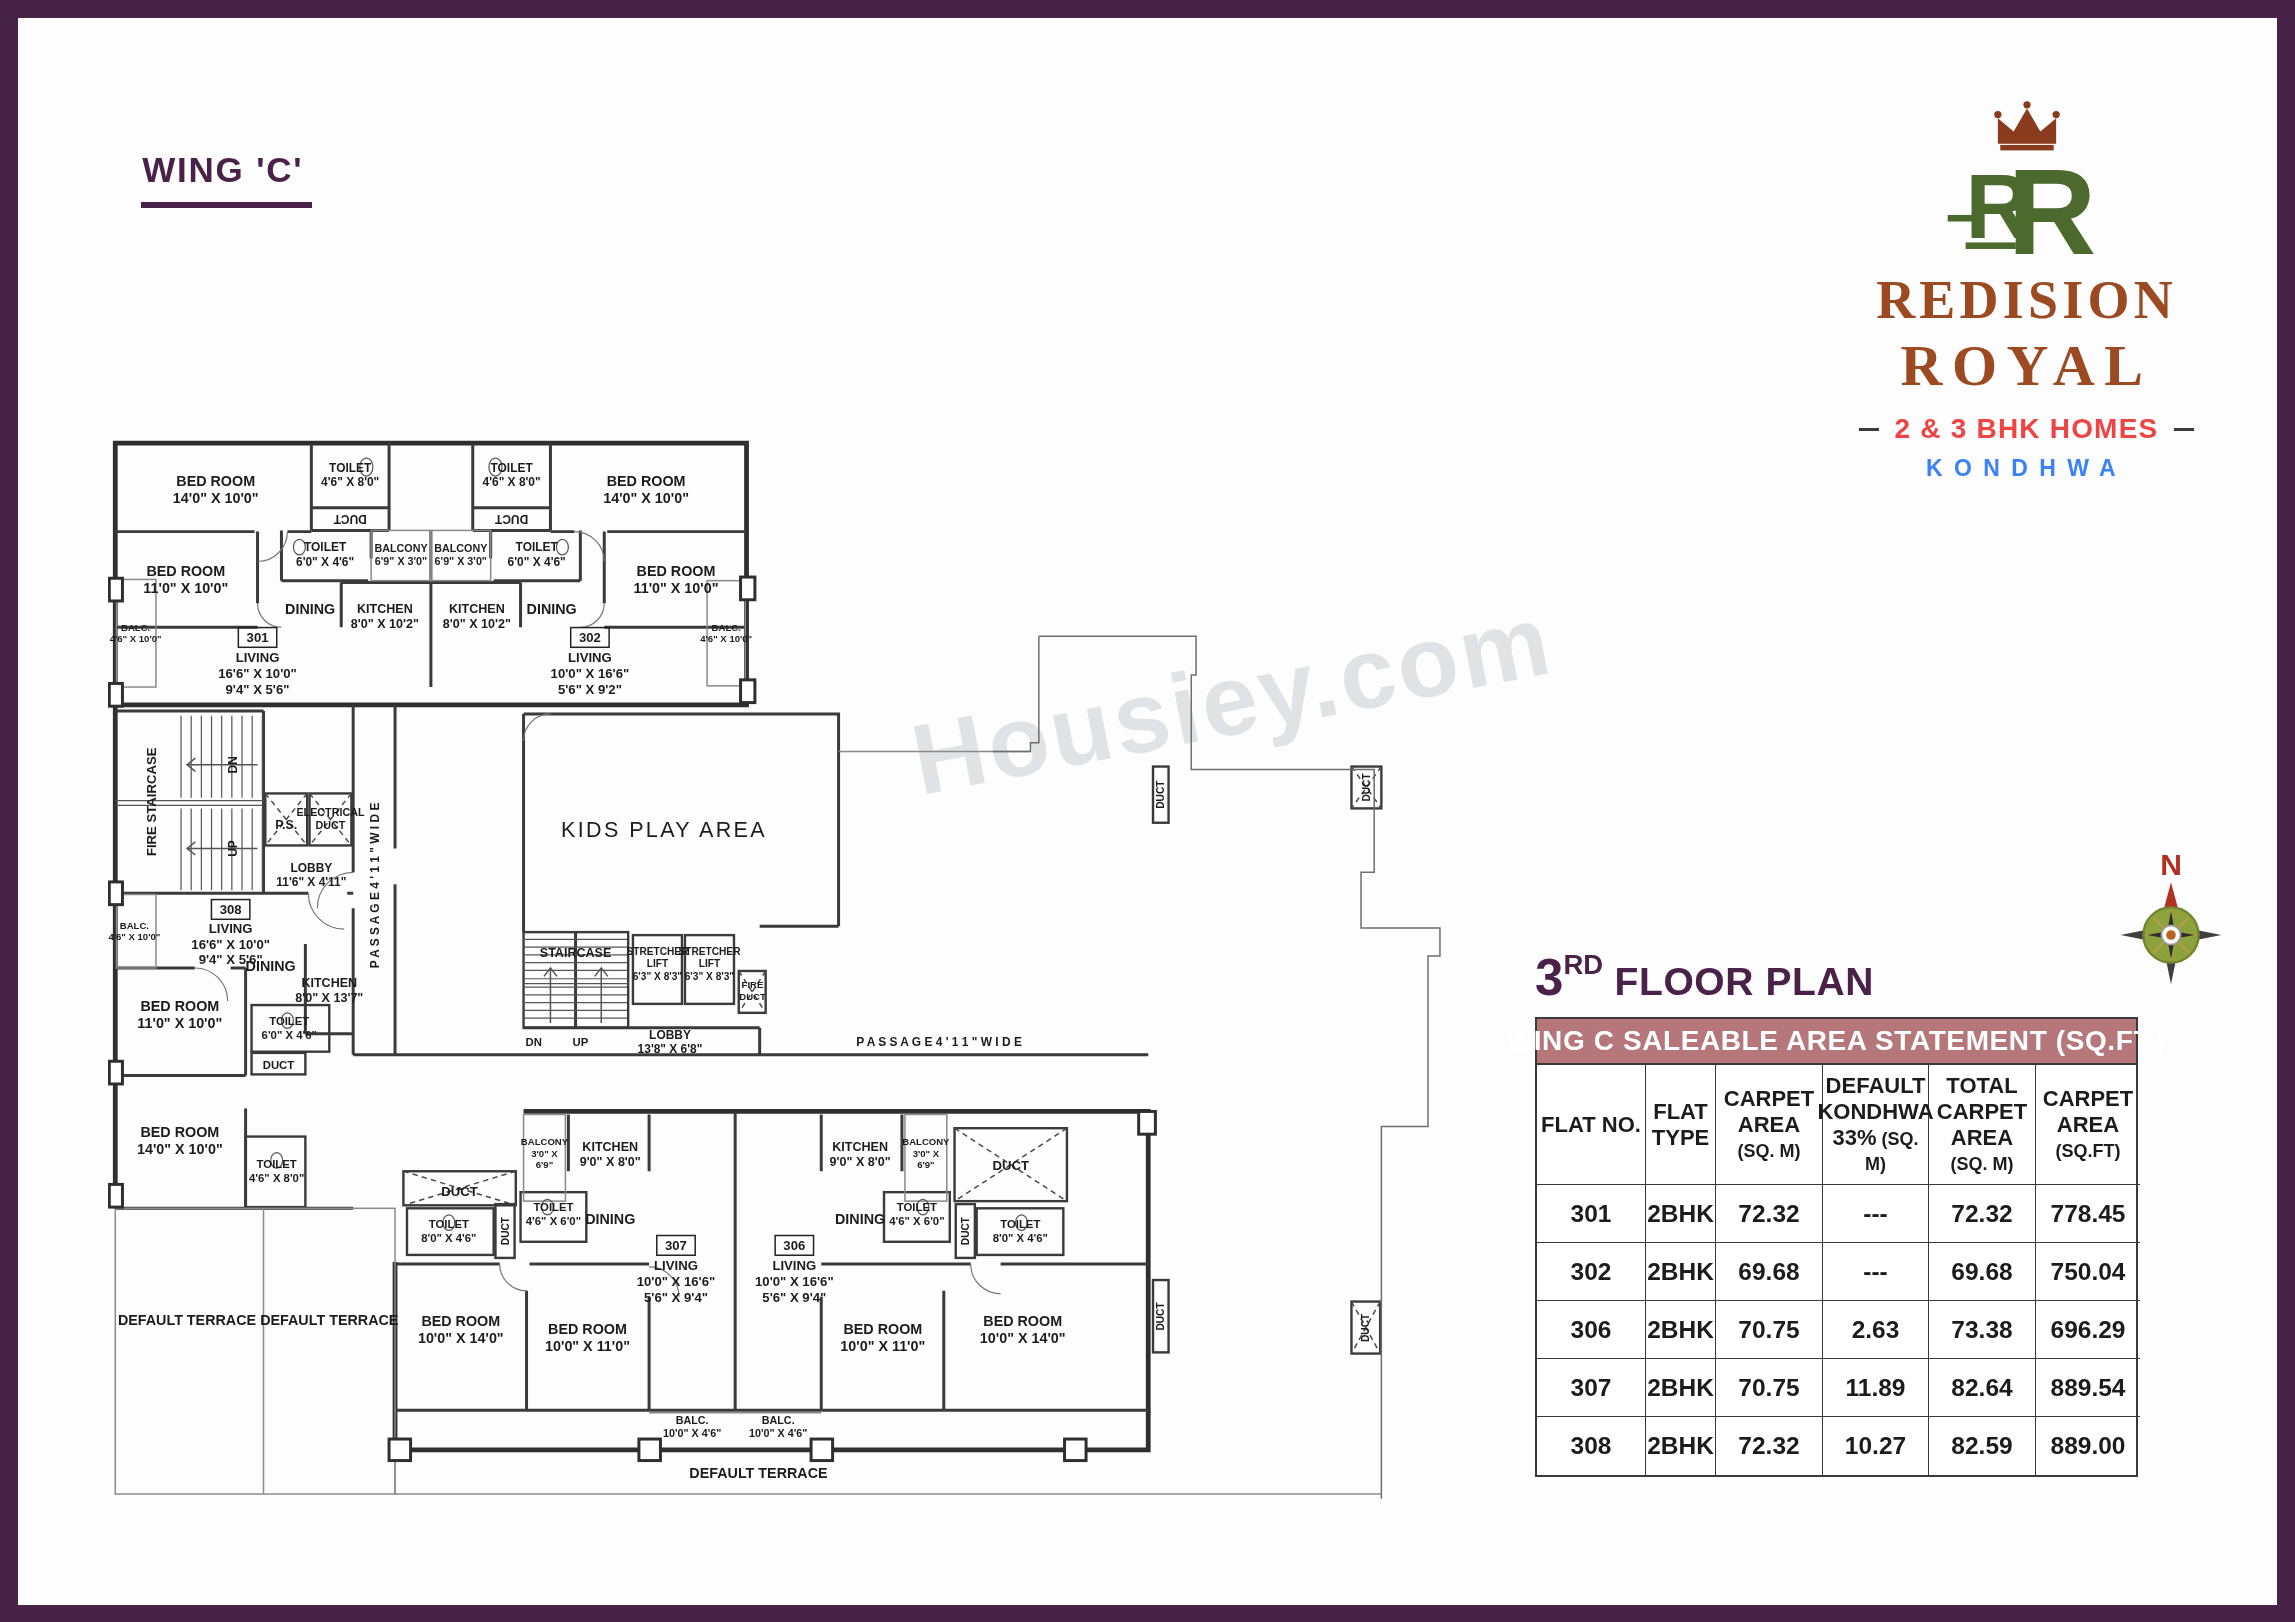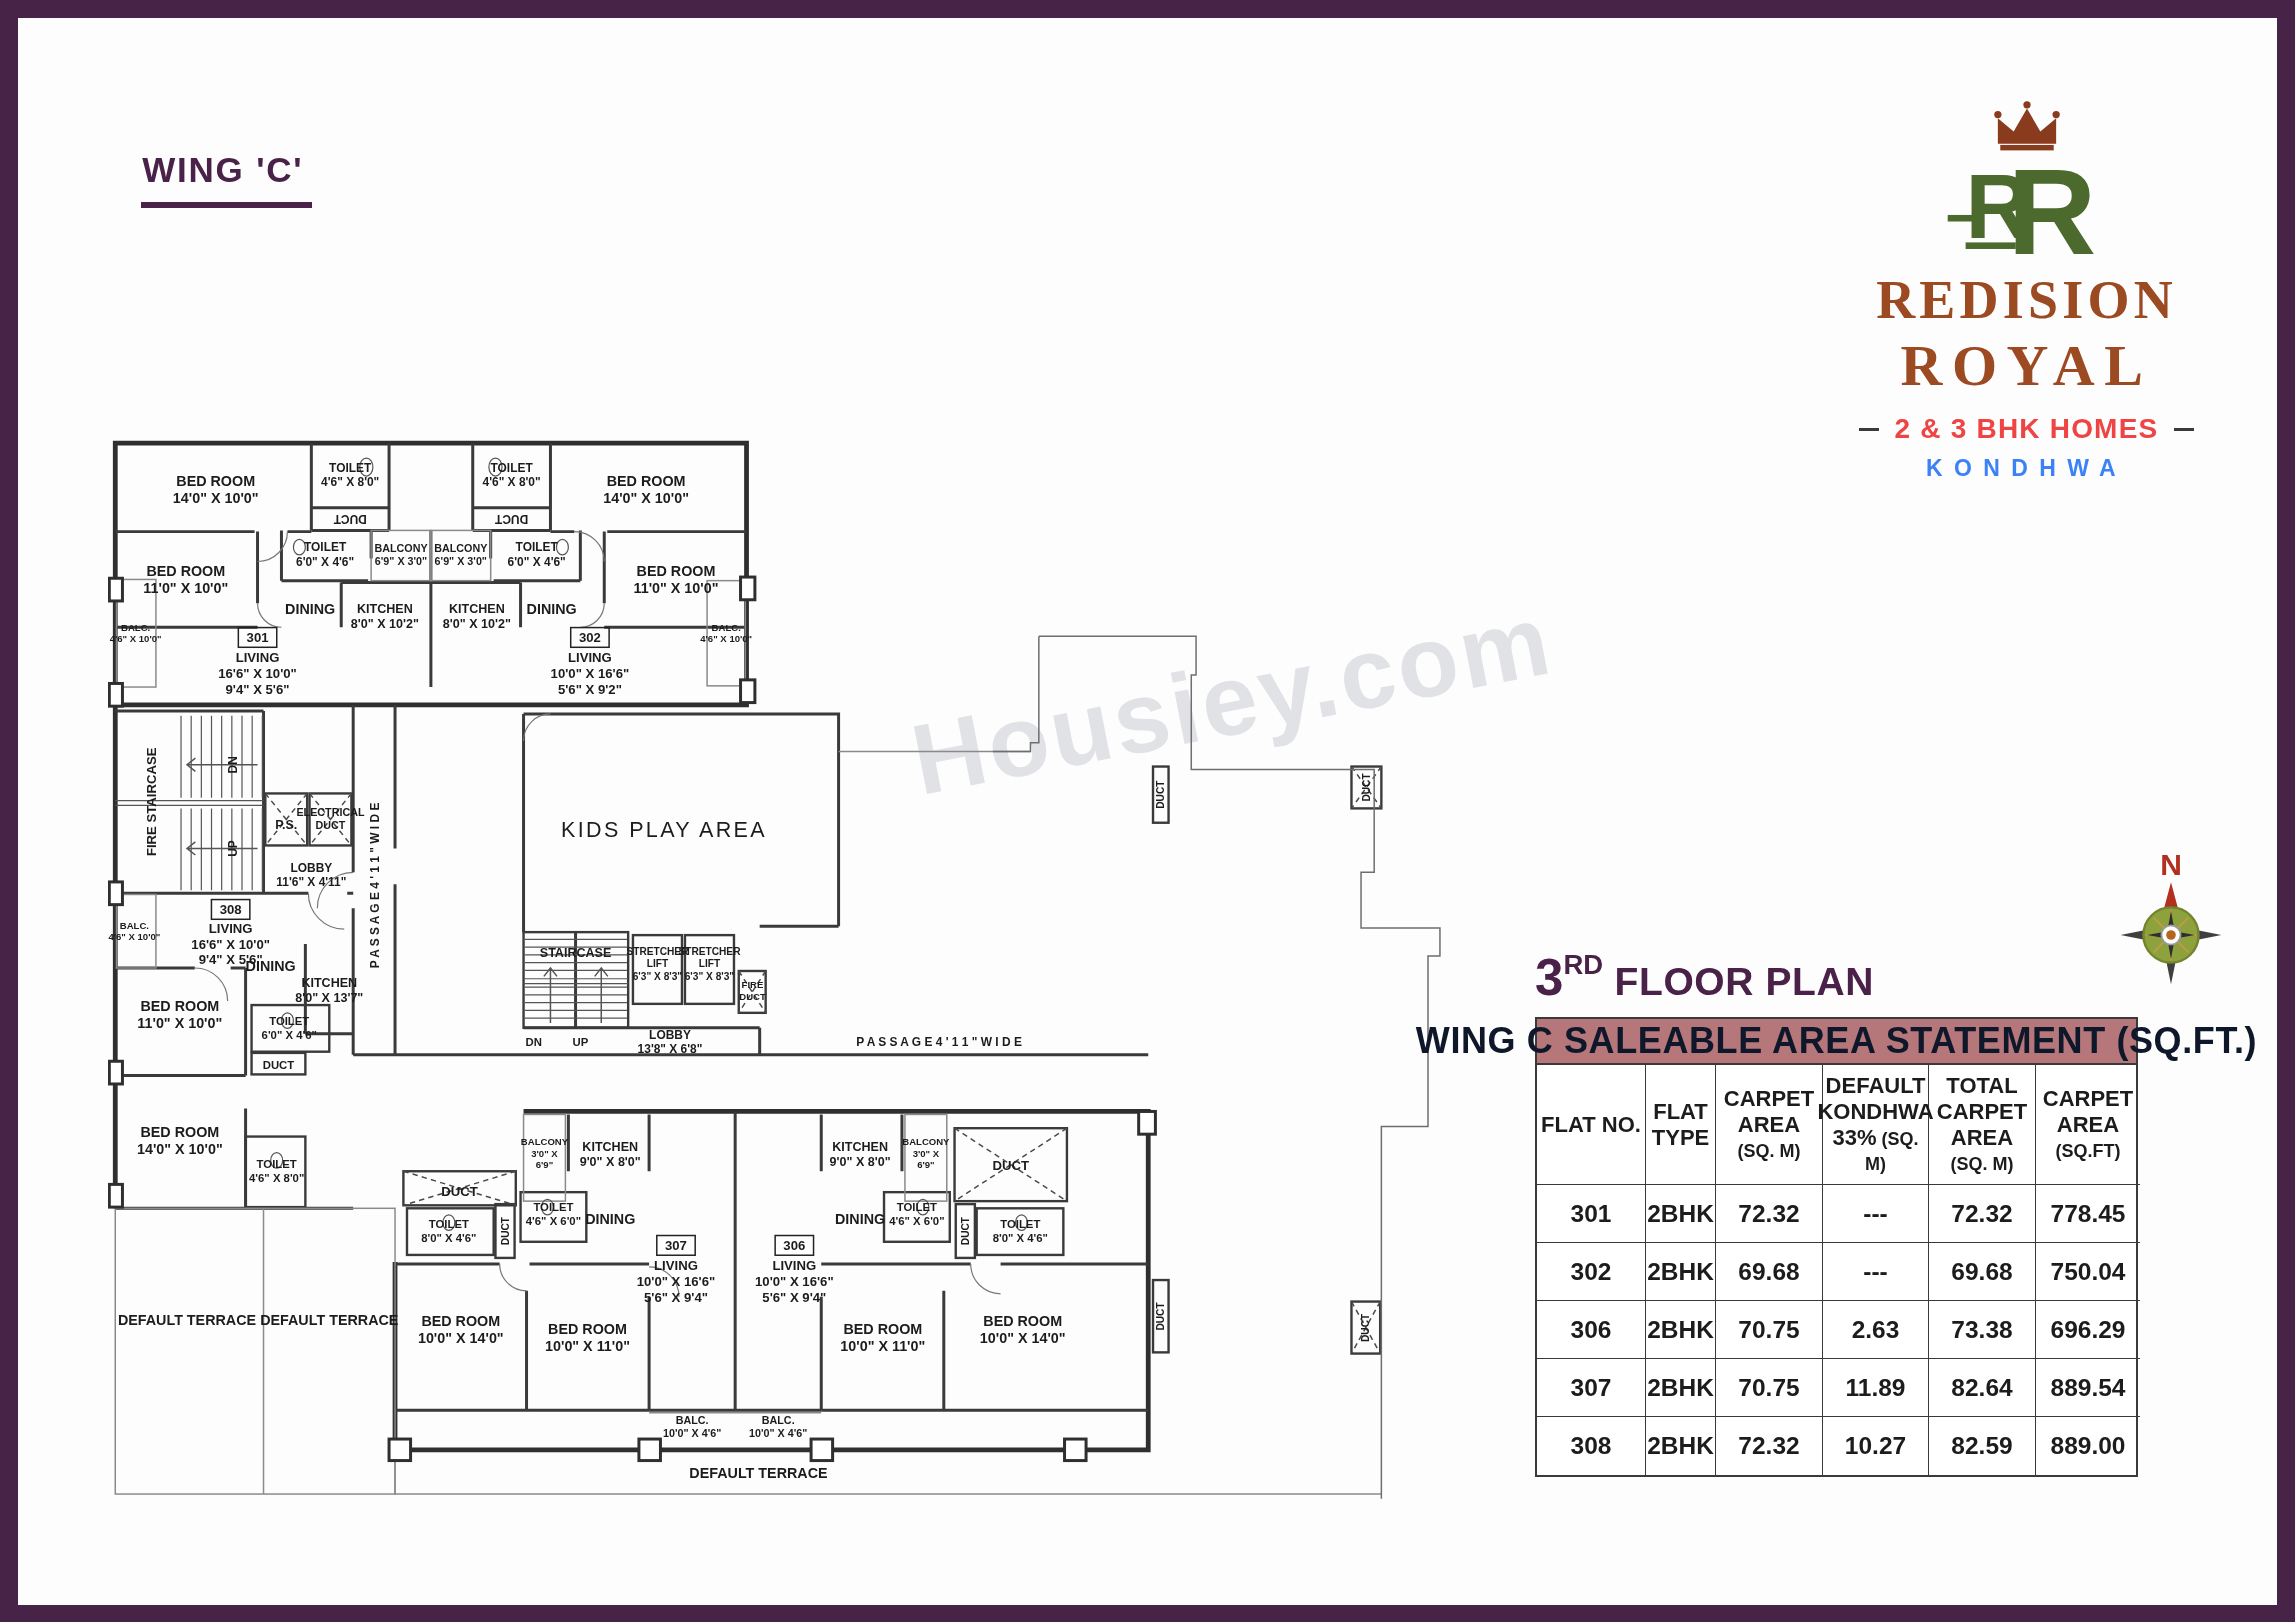--- a/index.html
+++ b/index.html
@@ -33,21 +33,21 @@
   #compass .n{font-size:30px;font-weight:bold;color:#b23020;line-height:1;margin-bottom:1.2px;}
 
   
   #watermark{left:885px;top:687px;font-size:100px;font-weight:bold;color:#b9bac6;
              opacity:.40;letter-spacing:3px;transform:rotate(-11deg);transform-origin:left top;
              white-space:nowrap;pointer-events:none;}
 
   
   #area-table{left:1517px;top:999px;width:603px;box-sizing:border-box;}
   #tbl-title{box-sizing:border-box;height:48px;background:#b57779;border:2.4px solid #3a3a3a;
-             color:#0f172a;font-size:36px;font-weight:bold;display:flex;align-items:center;
+             color:#ffffff;font-size:28px;font-weight:bold;display:flex;align-items:center;
              justify-content:center;letter-spacing:0.6px;white-space:nowrap;}
   #tbl-grid{display:grid;border:2.4px solid #3a3a3a;border-top:none;background:#fff;}
   .th,.td{border-right:1.8px solid #3a3a3a;border-bottom:1.8px solid #3a3a3a;display:flex;
           flex-direction:column;align-items:center;justify-content:center;text-align:center;}
   .th:nth-child(6n),.td:nth-child(6n){border-right:none;}
   .th{font-weight:bold;font-size:22px;line-height:1.16;}
   .th .sm{font-size:18px;}
   .td{font-weight:bold;font-size:24.5px;flex-direction:row;}
   .lastrow{border-bottom:none !important;}
 

